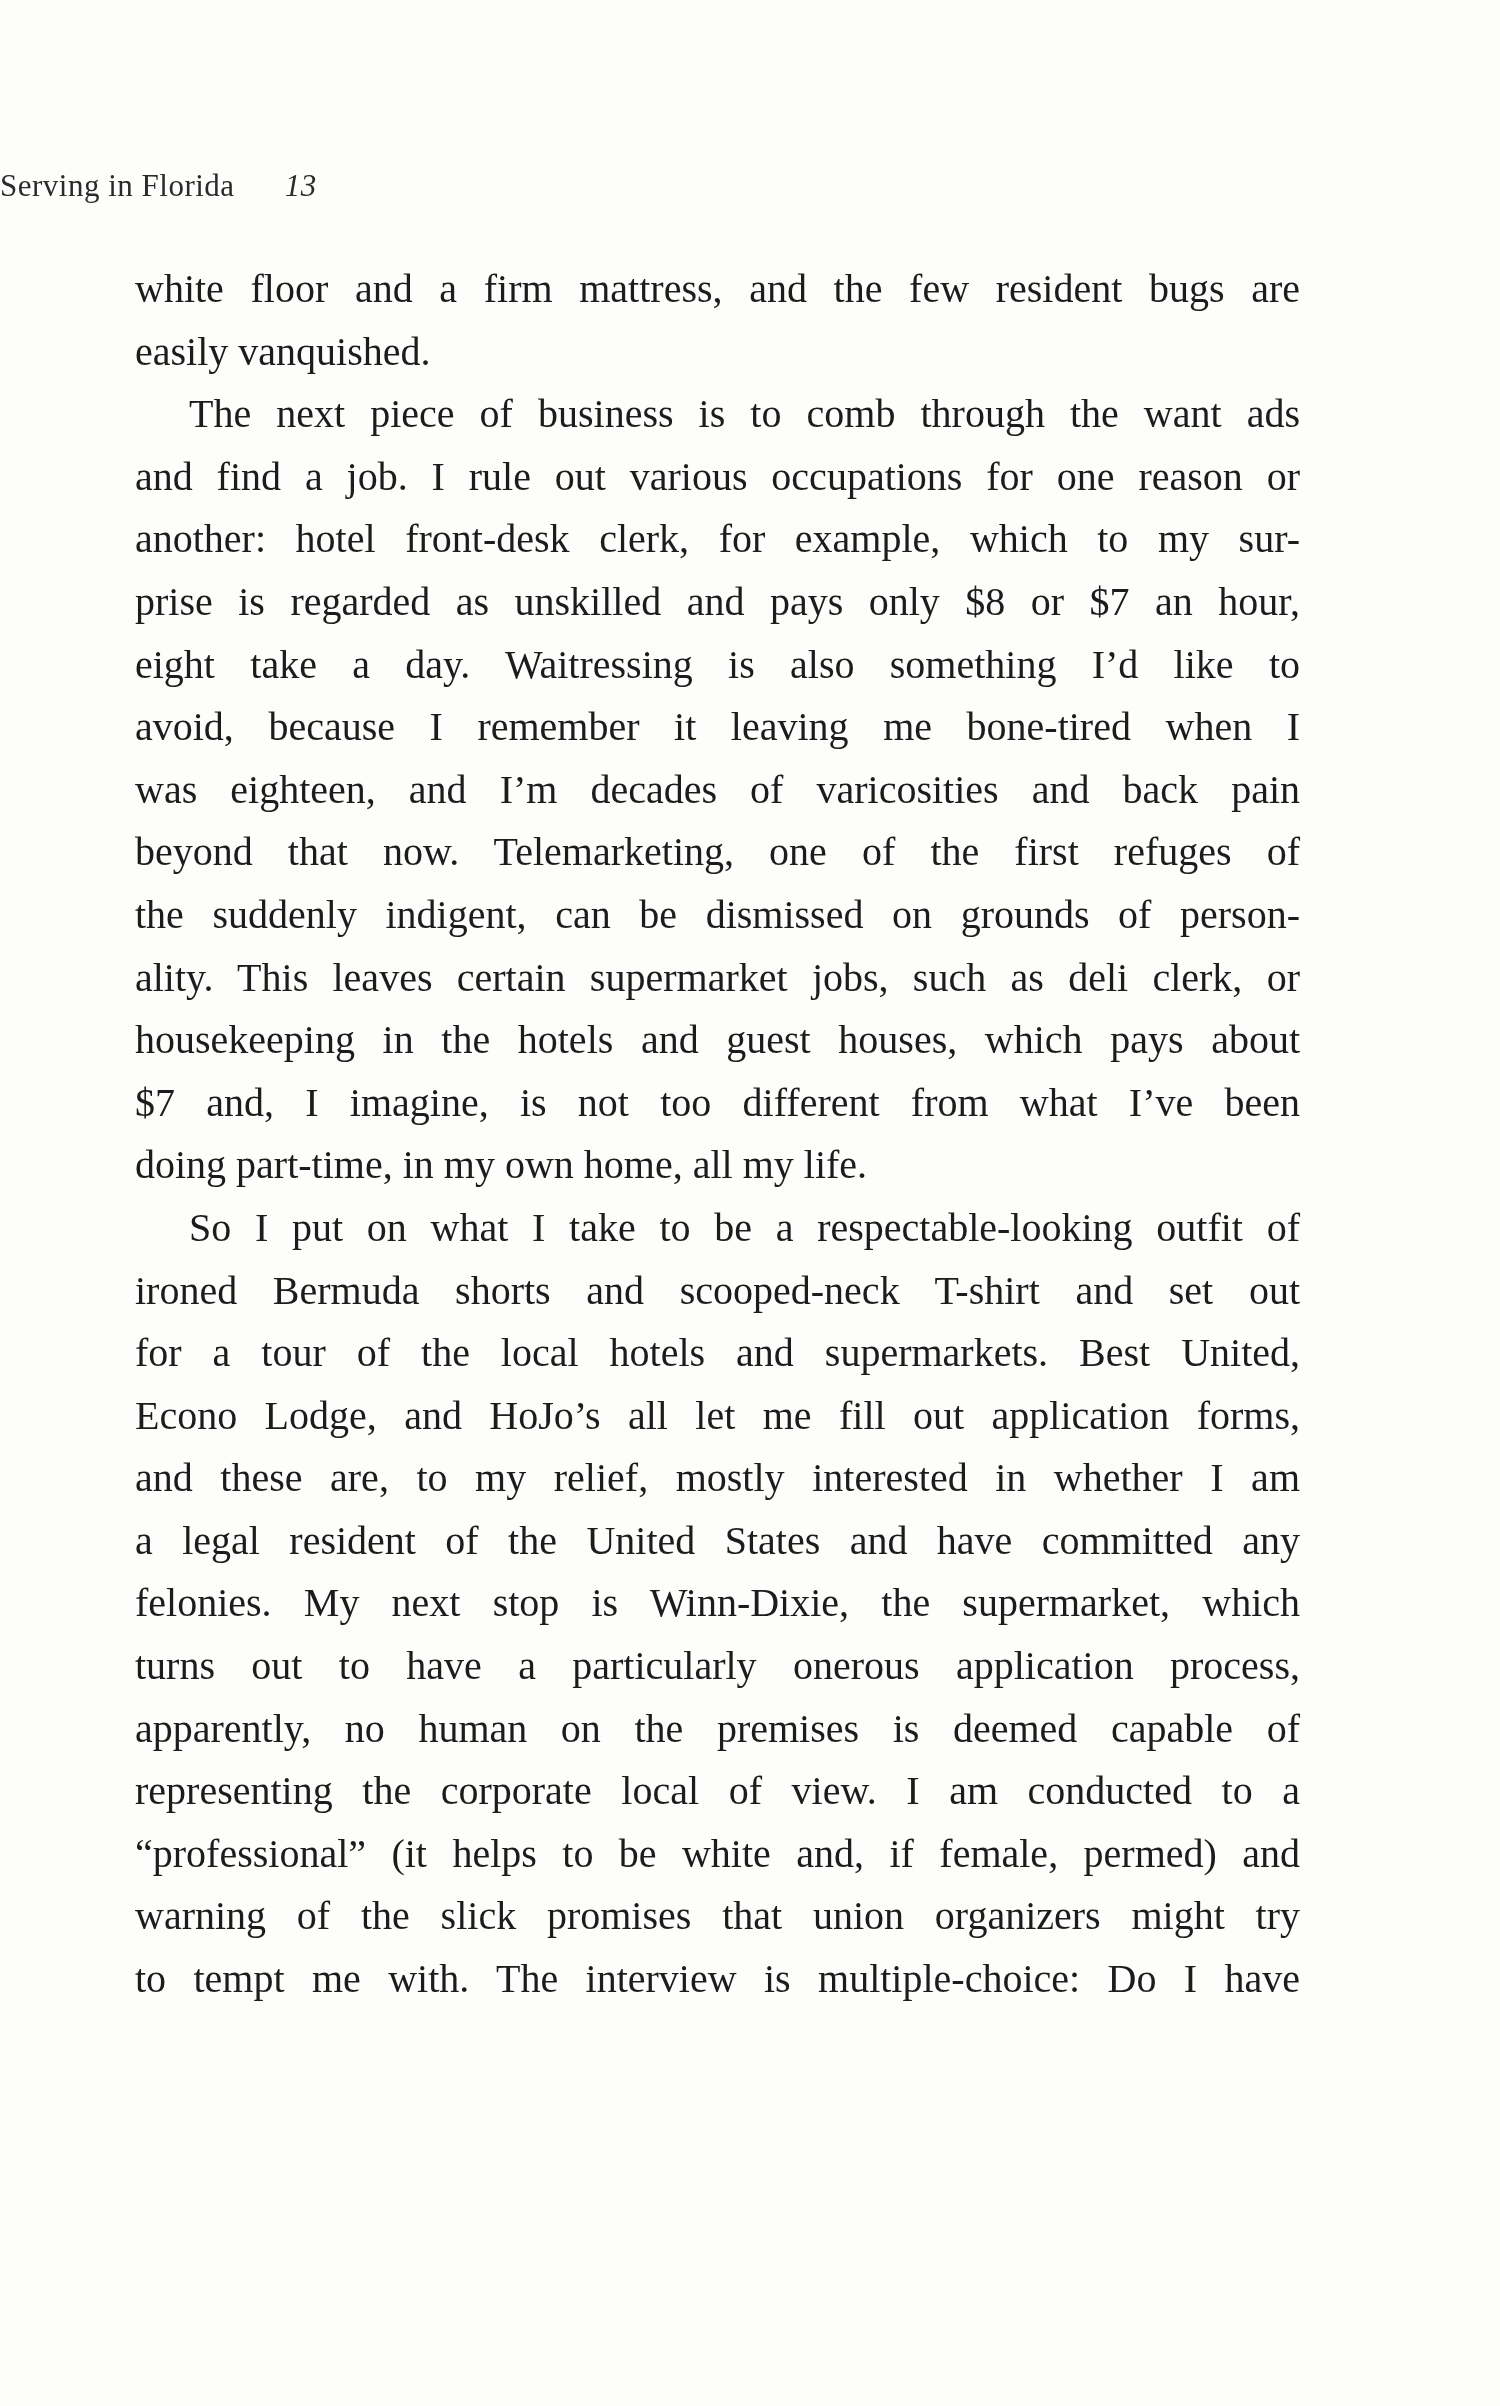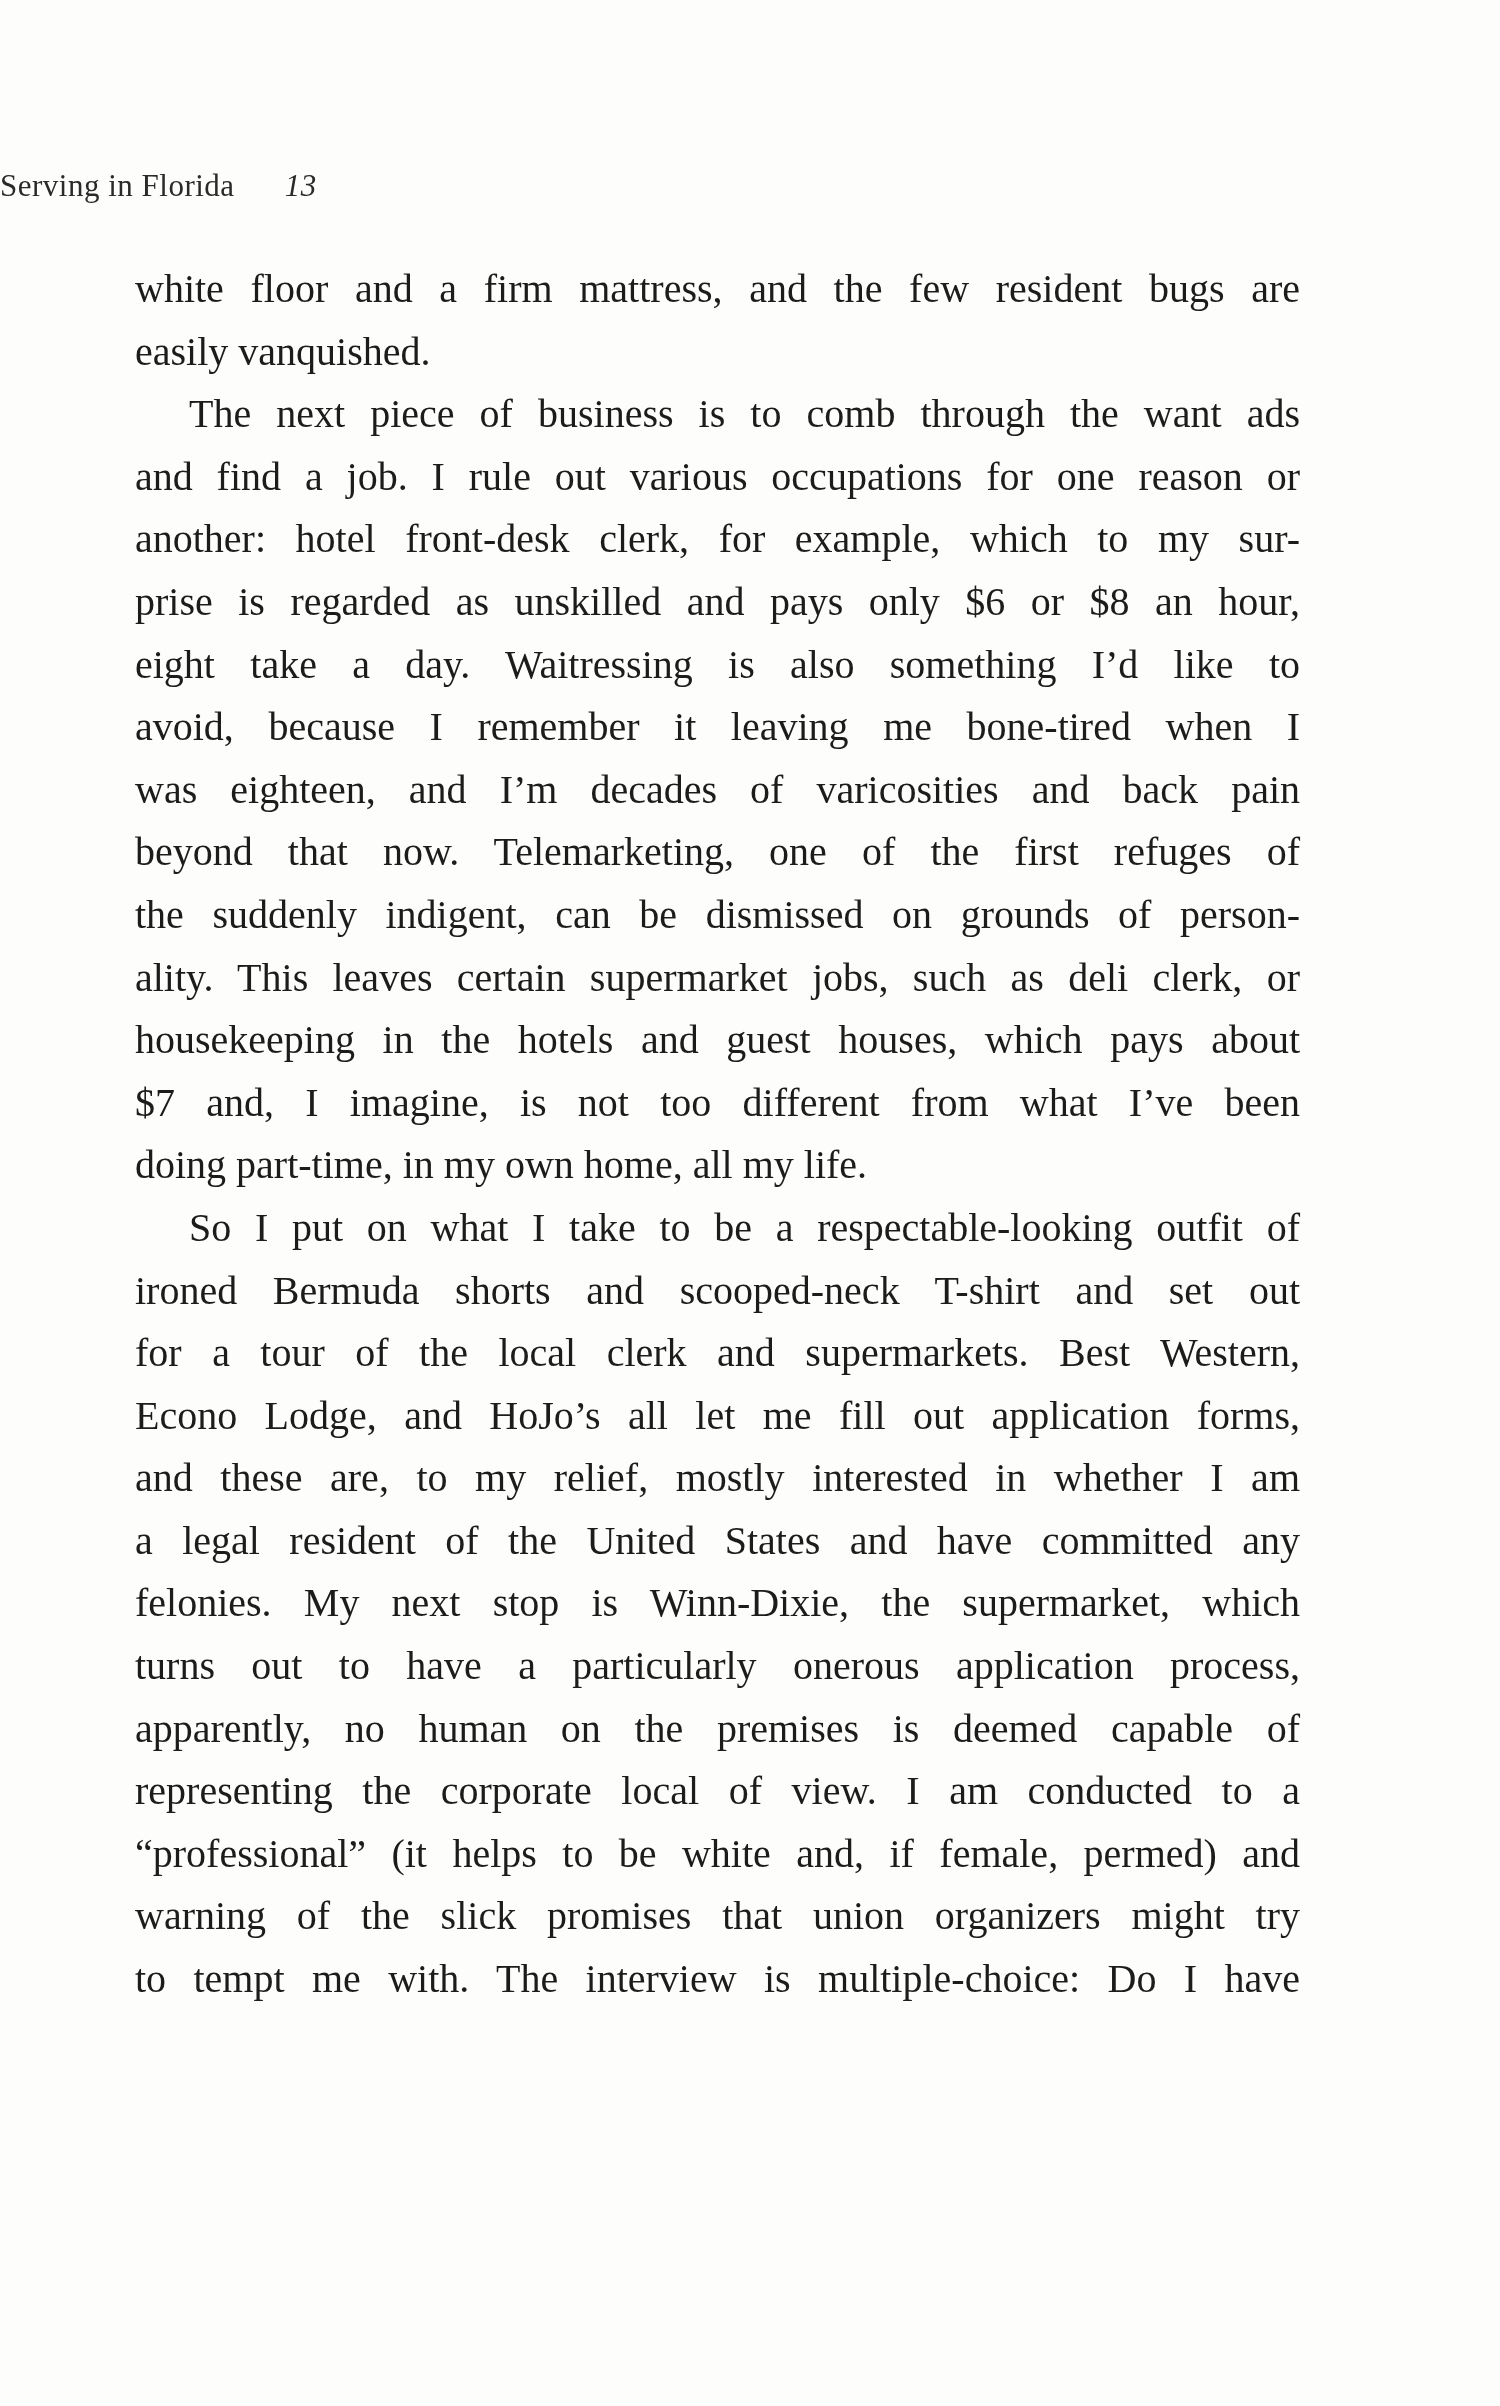--- a/index.html
+++ b/index.html
@@ -47,33 +47,33 @@
   <span class="title">Serving in Florida</span>
   <span class="num">13</span>
 </div>
 
 <div class="body-text" id="body-text">
     <div class="line">white floor and a firm mattress, and the few resident bugs are</div>
     <div class="line last">easily vanquished.</div>
     <div class="line indent">The next piece of business is to comb through the want ads</div>
     <div class="line">and find a job. I rule out various occupations for one reason or</div>
     <div class="line">another: hotel front-desk clerk, for example, which to my sur-</div>
-    <div class="line">prise is regarded as unskilled and pays only $6 or $8 an hour,</div>
+    <div class="line">prise is regarded as unskilled and pays only $8 or $7 an hour,</div>
     <div class="line">eight take a day. Waitressing is also something I’d like to</div>
     <div class="line">avoid, because I remember it leaving me bone-tired when I</div>
     <div class="line">was eighteen, and I’m decades of varicosities and back pain</div>
     <div class="line">beyond that now. Telemarketing, one of the first refuges of</div>
     <div class="line">the suddenly indigent, can be dismissed on grounds of person-</div>
     <div class="line">ality. This leaves certain supermarket jobs, such as deli clerk, or</div>
     <div class="line">housekeeping in the hotels and guest houses, which pays about</div>
     <div class="line">$7 and, I imagine, is not too different from what I’ve been</div>
     <div class="line last">doing part-time, in my own home, all my life.</div>
     <div class="line indent">So I put on what I take to be a respectable-looking outfit of</div>
     <div class="line">ironed Bermuda shorts and scooped-neck T-shirt and set out</div>
-    <div class="line">for a tour of the local clerk and supermarkets. Best Western,</div>
+    <div class="line">for a tour of the local hotels and supermarkets. Best United,</div>
     <div class="line">Econo Lodge, and HoJo’s all let me fill out application forms,</div>
     <div class="line">and these are, to my relief, mostly interested in whether I am</div>
     <div class="line">a legal resident of the United States and have committed any</div>
     <div class="line">felonies. My next stop is Winn-Dixie, the supermarket, which</div>
     <div class="line">turns out to have a particularly onerous application process,</div>
     <div class="line">apparently, no human on the premises is deemed capable of</div>
     <div class="line">representing the corporate local of view. I am conducted to a</div>
     <div class="line">“professional” (it helps to be white and, if female, permed) and</div>
     <div class="line">warning of the slick promises that union organizers might try</div>
     <div class="line">to tempt me with. The interview is multiple-choice: Do I have</div>

